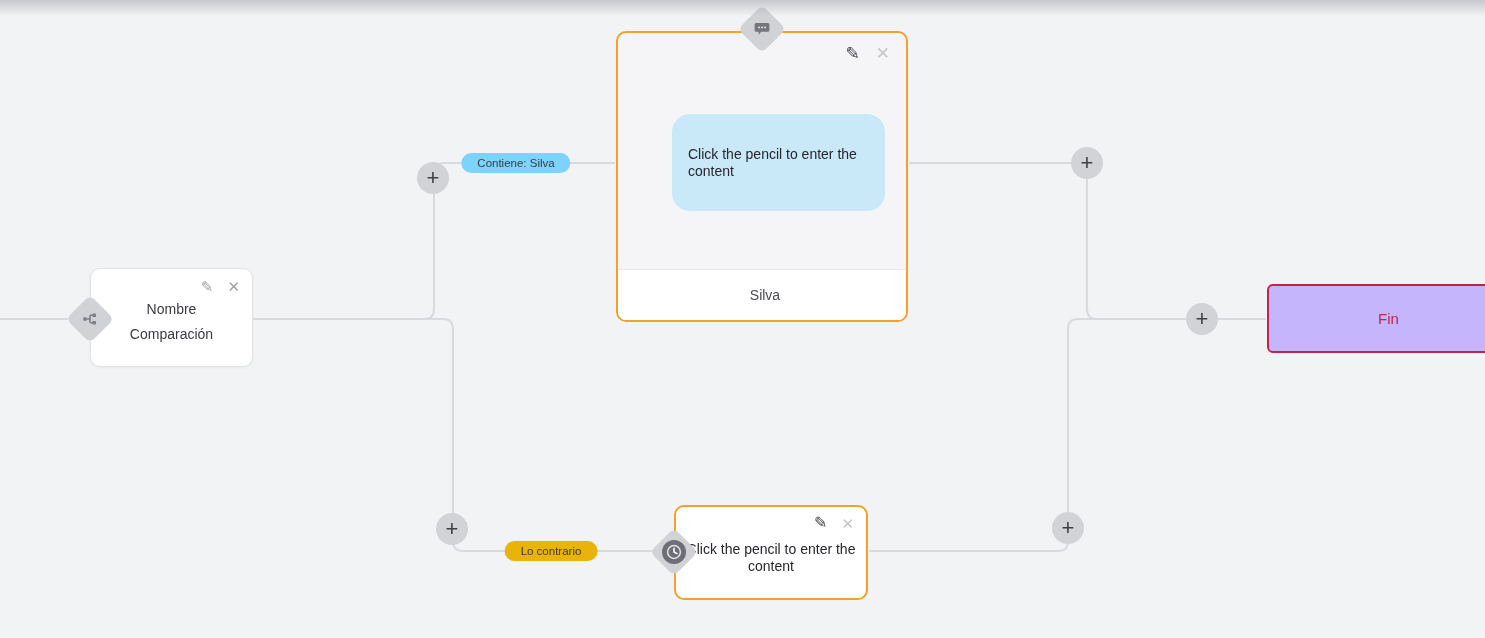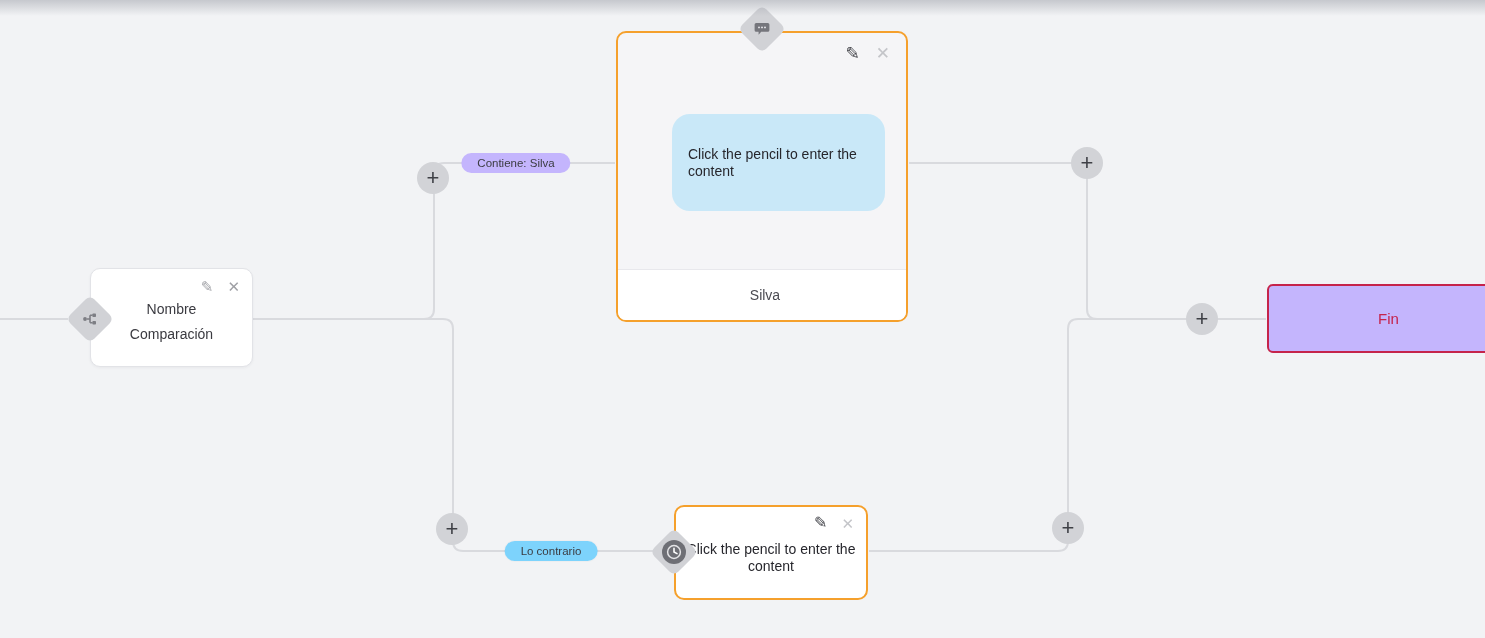--- a/index.html
+++ b/index.html
@@ -93,22 +93,22 @@
     display:flex; align-items:center; justify-content:center;
     font-size:22px; font-weight:300; line-height:1; cursor:pointer; user-select:none;
   }
 
   
   .edge-label{
     position:absolute; transform:translate(-50%,-50%); z-index:15;
     font-size:11.5px; color:#3b3c42; padding:4px 16px; border-radius:10px;
     white-space:nowrap; cursor:pointer;
   }
-  .edge-label-gray{background:#c4b5fd;}
-  .edge-label-white{background:#7dd3fc; box-shadow:0 0 0 1px rgba(0,0,0,0.02);}
+  .edge-label-gray{background:#7dd3fc;}
+  .edge-label-white{background:#eab308; box-shadow:0 0 0 1px rgba(0,0,0,0.02);}
 </style>
 </head>
 <body>
 
 <div class="canvas">
 
   <svg class="wires" width="1485" height="638">
     <path d="M 0 319 H 68"></path>
     <path d="M 253 319 H 424 Q 434 319 434 309 V 173 Q 434 163 444 163 H 615"></path>
     <path d="M 253 319 H 443 Q 453 319 453 329 V 541 Q 453 551 463 551 H 672"></path>

